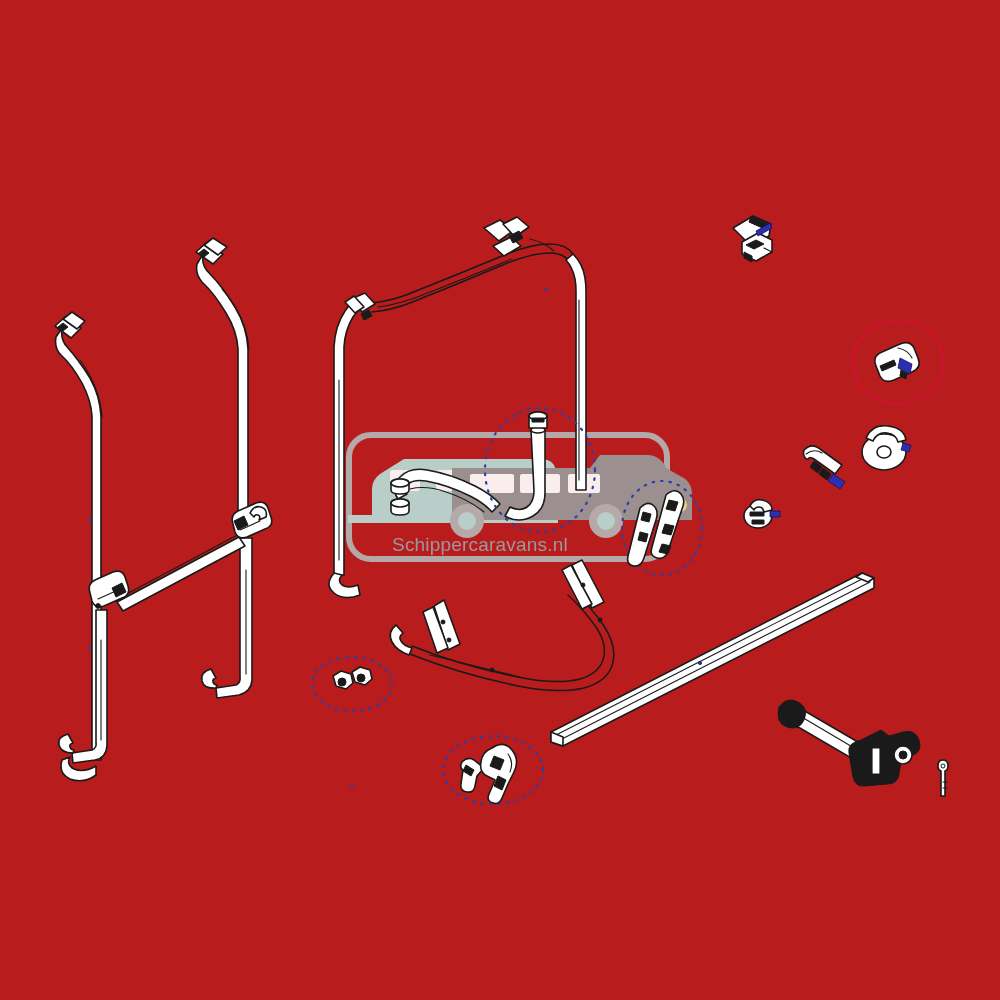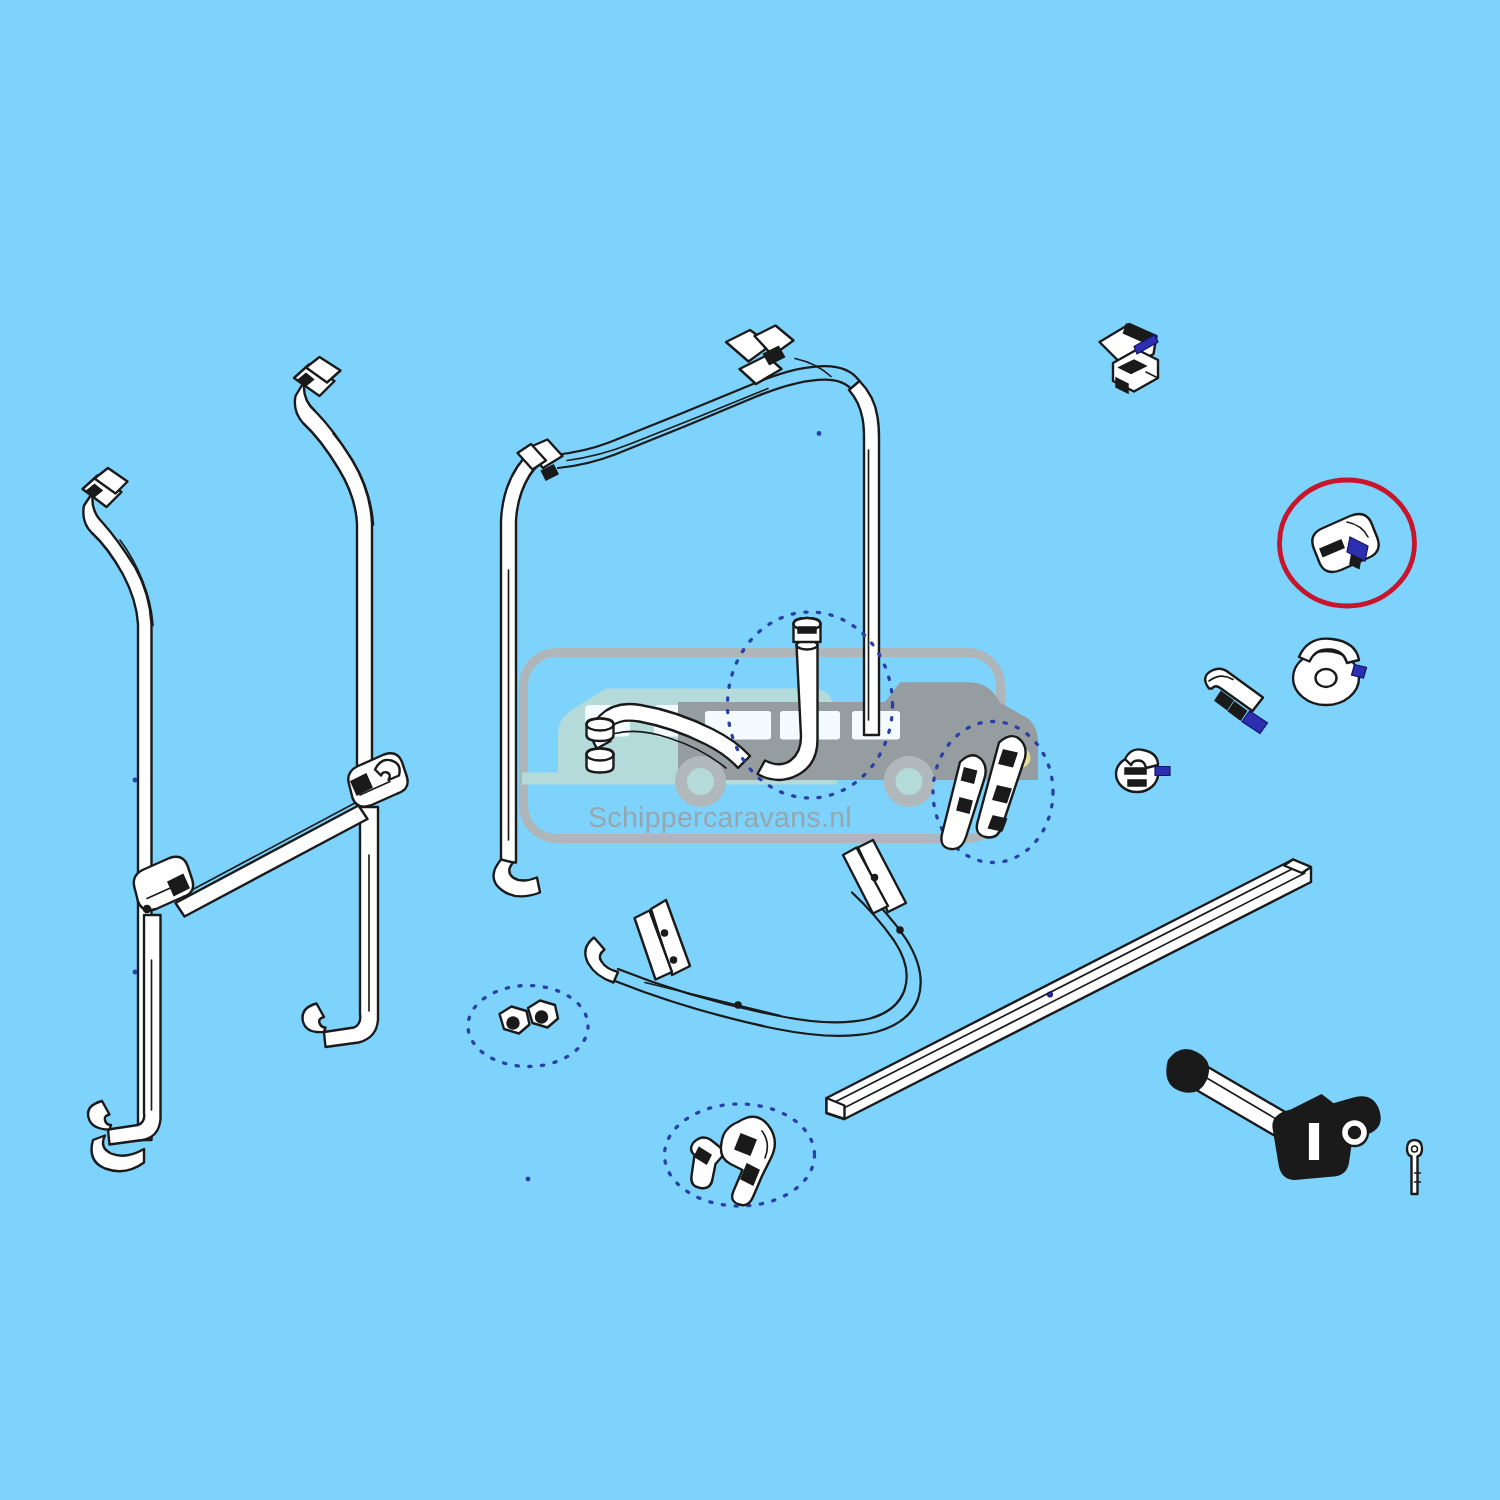--- a/index.html
+++ b/index.html
@@ -6,21 +6,21 @@
   html,body{margin:0;padding:0;}
   body{
     width:1000px;height:1000px;
     background:#ffffff;
     font-family:"Liberation Sans", sans-serif;
     overflow:hidden;
     position:relative;
   }
   #stage{
     position:absolute;left:0;top:0;width:1000px;height:1000px;
-    background:#7dd3fc;
+    background:#b91c1c;
   }
   #stage svg{position:absolute;left:0;top:0;}
   .wm-text{
     font-family:"Liberation Sans", sans-serif;
     font-size:19px;
     fill:#9aa3a8;
     letter-spacing:0.2px;
   }
 </style>
 </head>

